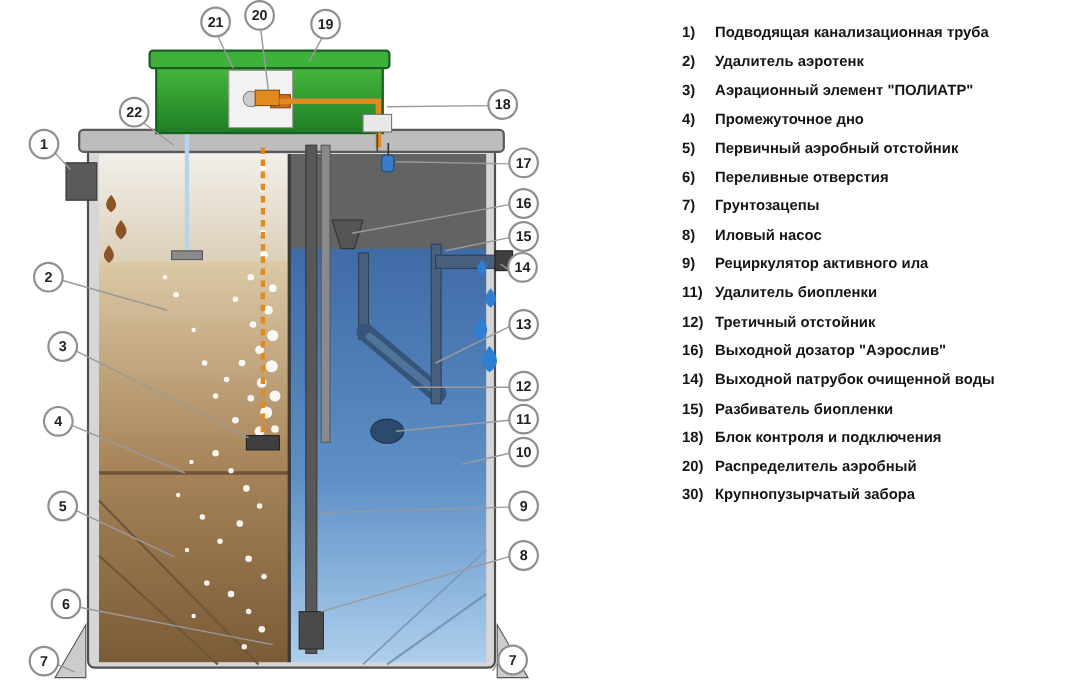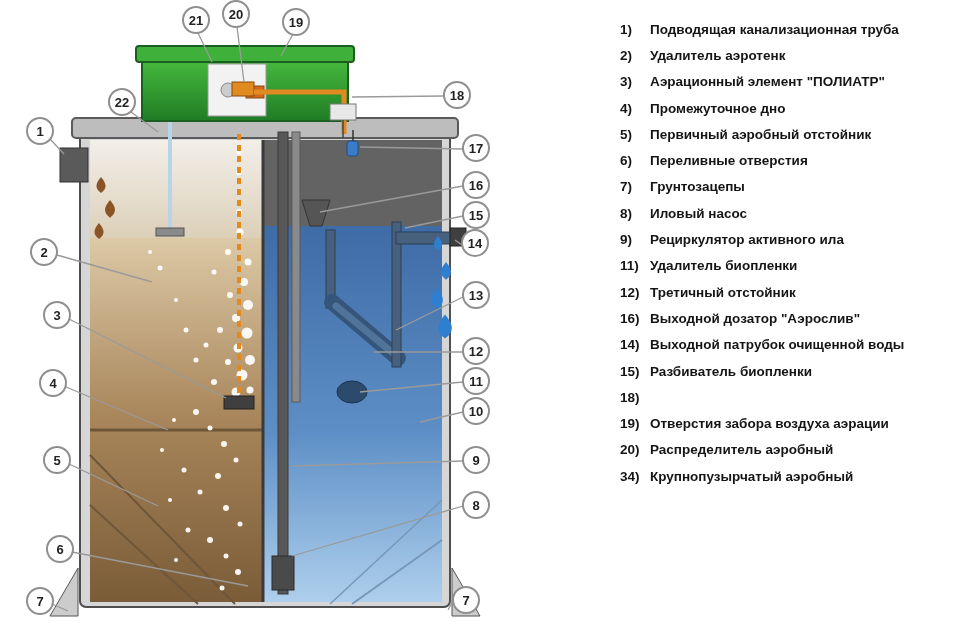--- a/index.html
+++ b/index.html
@@ -355,28 +355,25 @@
     <li>
         <span class="ln">14)</span>
         <span class="lt">Выходной патрубок очищенной воды</span>
       </li>
     <li>
         <span class="ln">15)</span>
         <span class="lt">Разбиватель биопленки</span>
       </li>
     <li>
         <span class="ln">18)</span>
-      </li>
-    <li>
-        <span class="ln">19)</span>
-        <span class="lt">Отверстия забора воздуха аэрации</span>
+        <span class="lt">Блок контроля и подключения</span>
       </li>
     <li>
         <span class="ln">20)</span>
         <span class="lt">Распределитель аэробный</span>
       </li>
     <li>
-        <span class="ln">34)</span>
-        <span class="lt">Крупнопузырчатый аэробный</span>
+        <span class="ln">30)</span>
+        <span class="lt">Крупнопузырчатый забора</span>
       </li>
   </ol>
 
 </div>
 
 </body></html>

